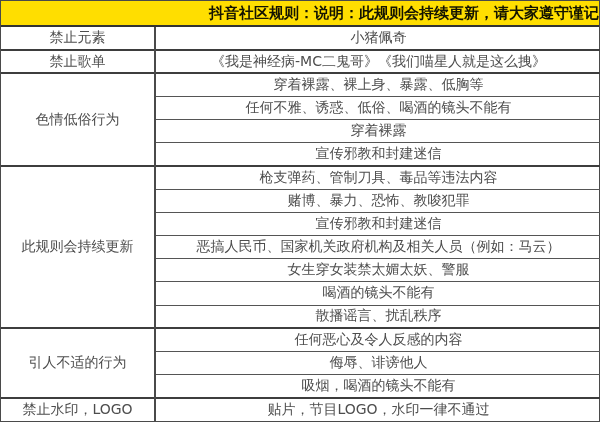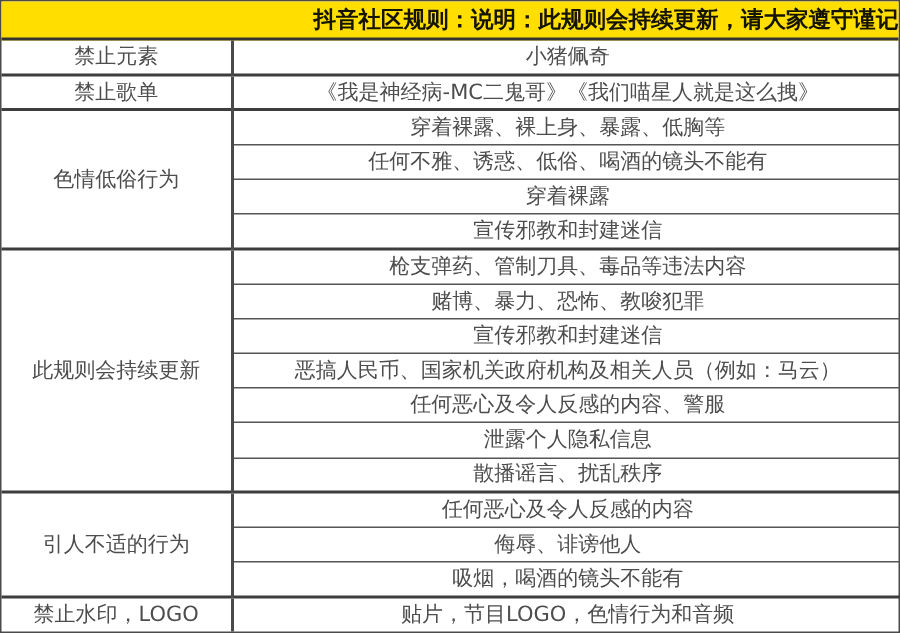--- a/index.html
+++ b/index.html
@@ -105,37 +105,37 @@
         <tr>
           <td class="item">赌博、暴力、恐怖、教唆犯罪</td>
         </tr>
         <tr>
           <td class="item">宣传邪教和封建迷信</td>
         </tr>
         <tr>
           <td class="item">恶搞人民币、国家机关政府机构及相关人员（例如：马云）</td>
         </tr>
         <tr>
-          <td class="item">任何恶心及令人反感的内容、警服</td>
+          <td class="item">女生穿女装禁太媚太妖、警服</td>
         </tr>
         <tr>
-          <td class="item">泄露个人隐私信息</td>
+          <td class="item">喝酒的镜头不能有</td>
         </tr>
         <tr>
           <td class="item">散播谣言、扰乱秩序</td>
         </tr>
         <tr class="section-start">
           <td class="cat" rowspan="3">引人不适的行为</td>
           <td class="item">任何恶心及令人反感的内容</td>
         </tr>
         <tr>
           <td class="item">侮辱、诽谤他人</td>
         </tr>
         <tr>
           <td class="item">吸烟，喝酒的镜头不能有</td>
         </tr>
         <tr class="section-start">
           <td class="cat" rowspan="1">禁止水印，LOGO</td>
-          <td class="item">贴片，节目LOGO，色情行为和音频</td>
+          <td class="item">贴片，节目LOGO，水印一律不通过</td>
         </tr>
       </tbody>
   </table>
 </div>
 
 </body></html>

